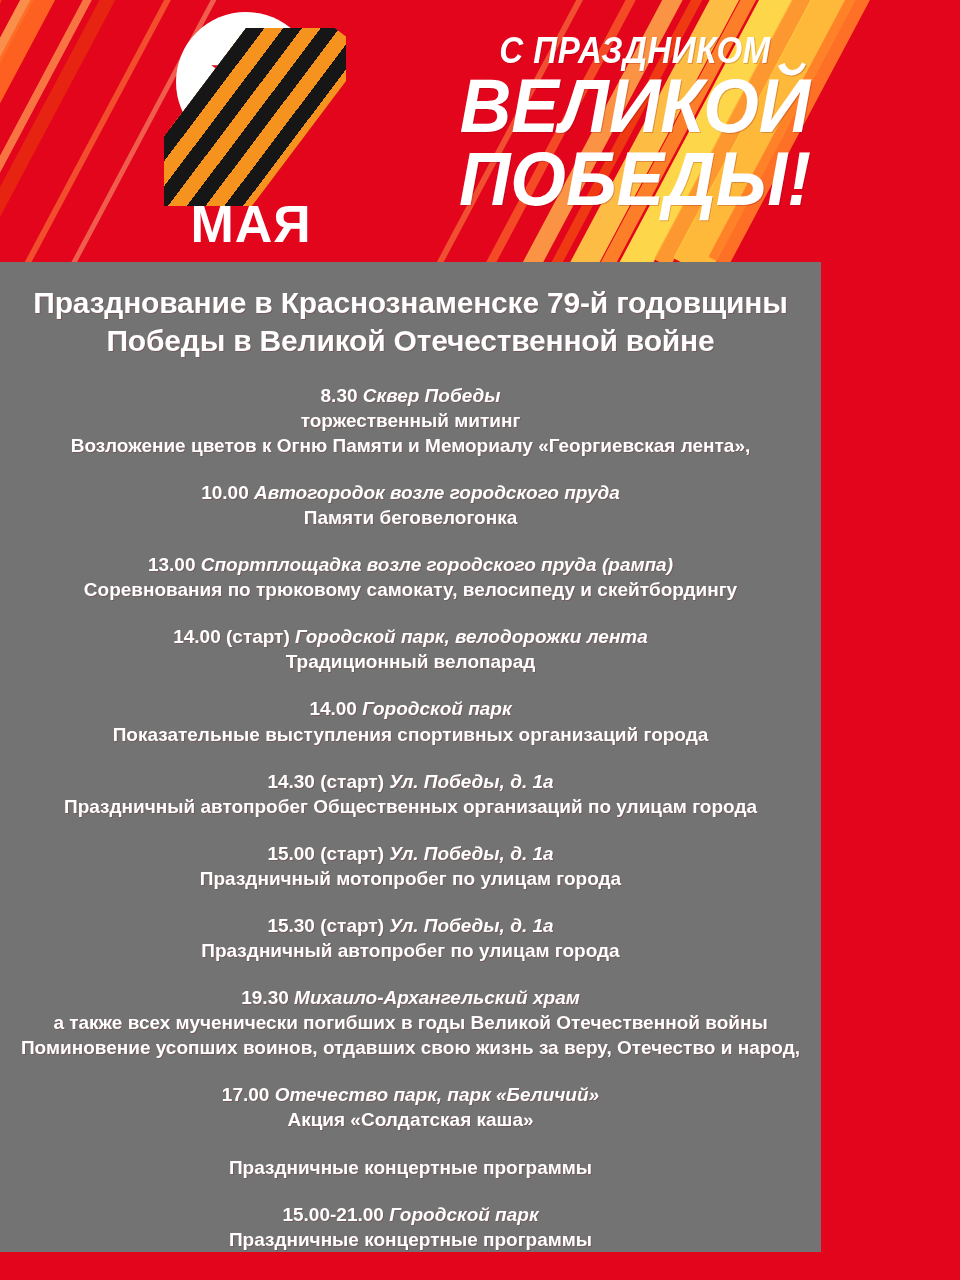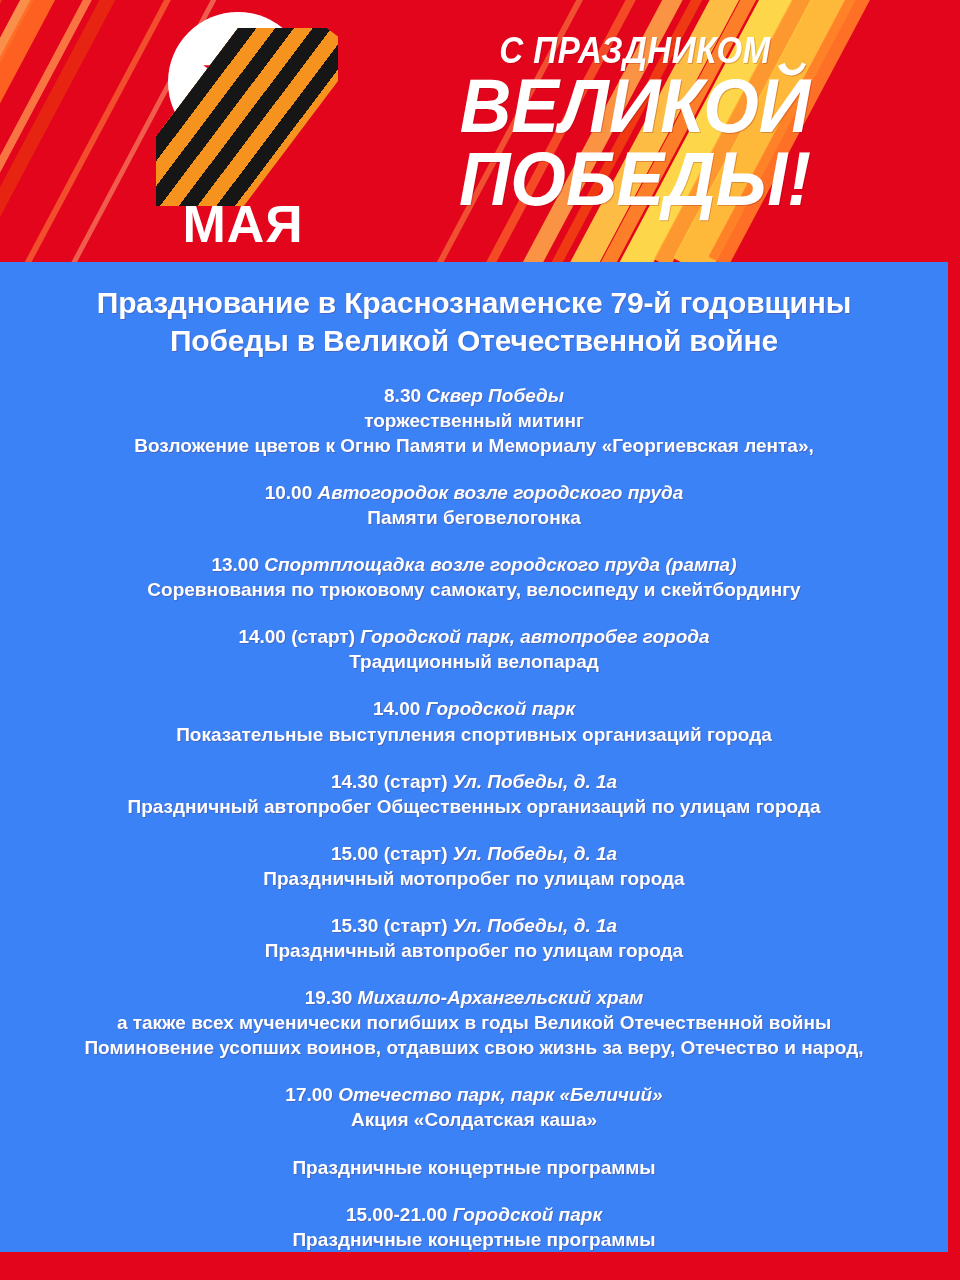--- a/index.html
+++ b/index.html
@@ -31,21 +31,21 @@
   .streak {
     position:absolute;
     transform:rotate(28deg);
     transform-origin:top left;
     border-radius:2px;
   }
 
   
   .logo {
     position:absolute;
-    left:148px; top:8px;
+    left:156px; top:8px;
     width:190px; height:252px;
   }
   .logo-circle {
     position:absolute;
     left:20px; top:4px;
     width:140px; height:140px;
     background:#ffffff;
     border-radius:50%;
   }
   .logo-star {
@@ -111,23 +111,23 @@
   .headline .l3 {
     font-size:76px;
     display:block;
     margin-top:2px;
     transform:scaleX(0.94);
   }
 
   
   .body-area {
     position:relative;
-    width:948px;
+    width:821px;
     padding-top:22px;
-    background:#3b82f6;
+    background:#737373;
   }
 
   .poster-title {
     text-align:center;
     color:#ffffff;
     font-size:30px;
     font-weight:bold;
     line-height:1.28;
     padding:0 26px;
     letter-spacing:-0.2px;
@@ -227,21 +227,21 @@
             <div>Памяти беговелогонка</div>
           </div>
         </div>
         <div class="event">
           <div class="event-head"><span class="time">13.00</span> <span class="place">Спортплощадка возле городского пруда (рампа)</span></div>
           <div class="event-desc">
             <div>Соревнования по трюковому самокату, велосипеду и скейтбордингу</div>
           </div>
         </div>
         <div class="event">
-          <div class="event-head"><span class="time">14.00</span> <span class="qual">(старт)</span> <span class="place">Городской парк, автопробег города</span></div>
+          <div class="event-head"><span class="time">14.00</span> <span class="qual">(старт)</span> <span class="place">Городской парк, велодорожки лента</span></div>
           <div class="event-desc">
             <div>Традиционный велопарад</div>
           </div>
         </div>
         <div class="event">
           <div class="event-head"><span class="time">14.00</span> <span class="place">Городской парк</span></div>
           <div class="event-desc">
             <div>Показательные выступления спортивных организаций города</div>
           </div>
         </div>

